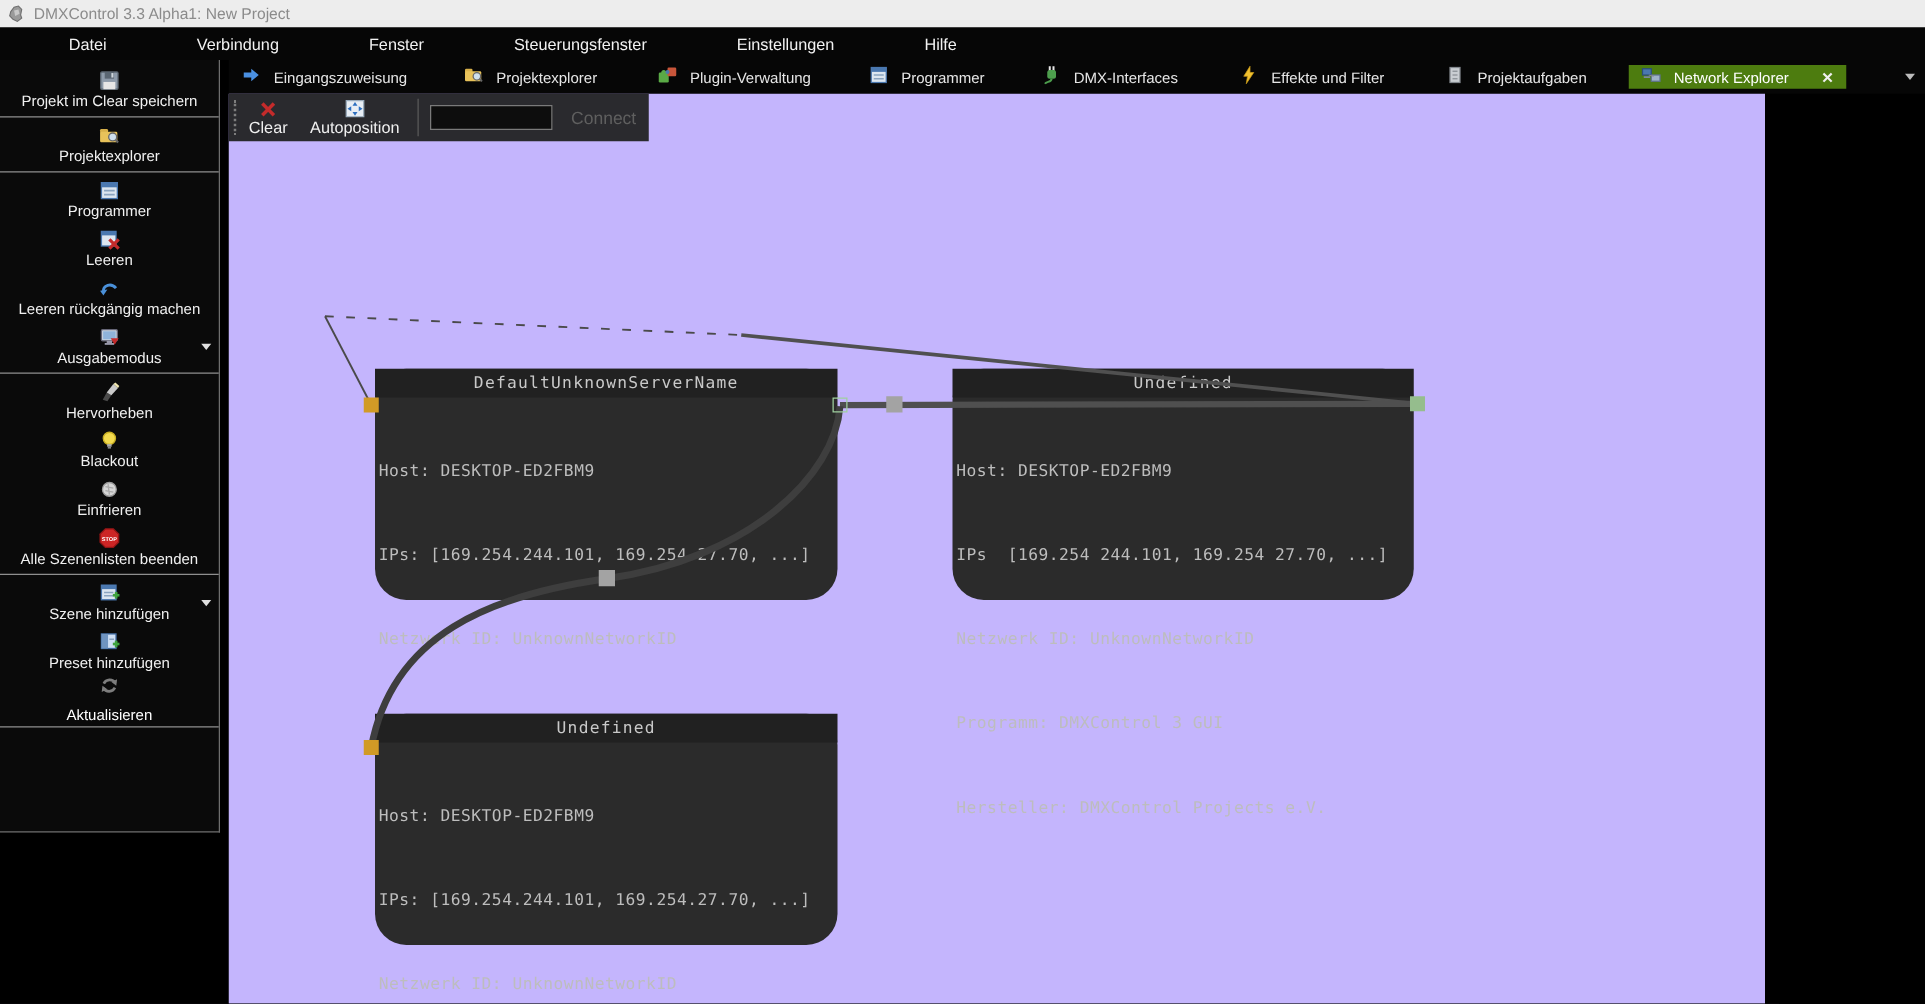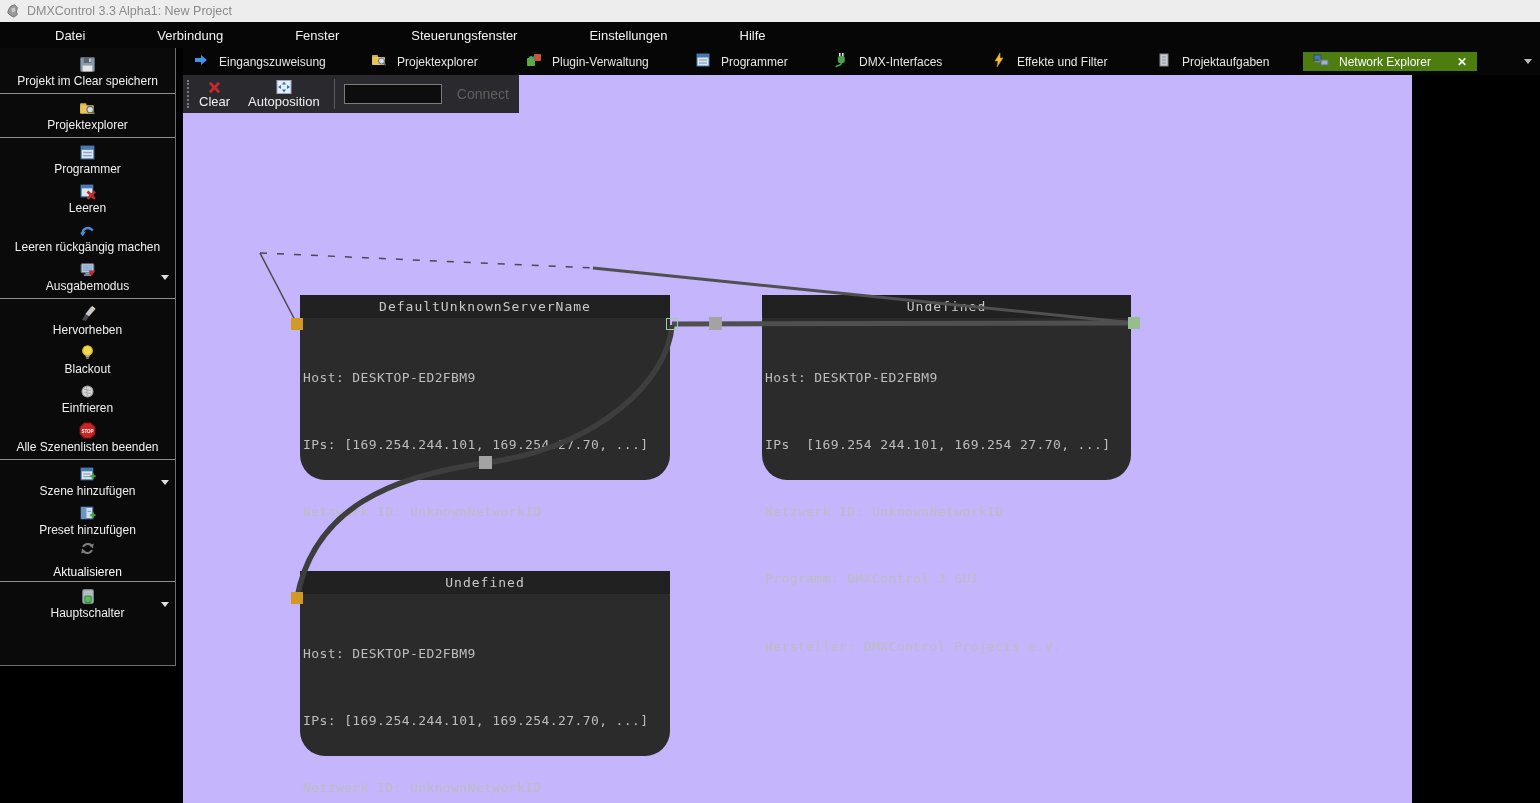--- a/index.html
+++ b/index.html
@@ -318,30 +318,20 @@
             <path d="M12.5 6 A5 5 0 0 0 3.8 6.5" stroke="#7d7d7d" stroke-width="2" fill="none"></path>
             <polygon points="13.8,3.2 13.2,8 9.6,5.2" fill="#7d7d7d"></polygon>
             <path d="M3.5 10 A5 5 0 0 0 12.2 9.5" stroke="#7d7d7d" stroke-width="2" fill="none"></path>
             <polygon points="2.2,12.8 2.8,8 6.4,10.8" fill="#7d7d7d"></polygon>
           </svg>
         </span>
       <span class="sb-label">Aktualisieren</span>
     </div>
     <div class="sb-sep"></div>
 
-    <div class="sb-item">
-      <span class="sb-icon">
-          <svg width="17" height="17" viewBox="0 0 16 16">
-            <rect x="3.5" y="1.5" width="10" height="13" rx="1.5" fill="#b4bcc4" stroke="#7c848c"></rect>
-            <rect x="5.5" y="7.5" width="6" height="6" rx="1" fill="#57c057" stroke="#2f8a2f"></rect>
-          </svg>
-        </span>
-      <span class="sb-label">Hauptschalter</span>
-      <span class="sb-arrow"></span>
-    </div>
 
   </div>
 
   <div class="canvas">
 
     <div class="toolbar">
       <div class="tb-grip"></div>
       <div class="tb-btn">
         <span class="tb-icn">
             <svg width="15" height="13" viewBox="0 0 16 14">

